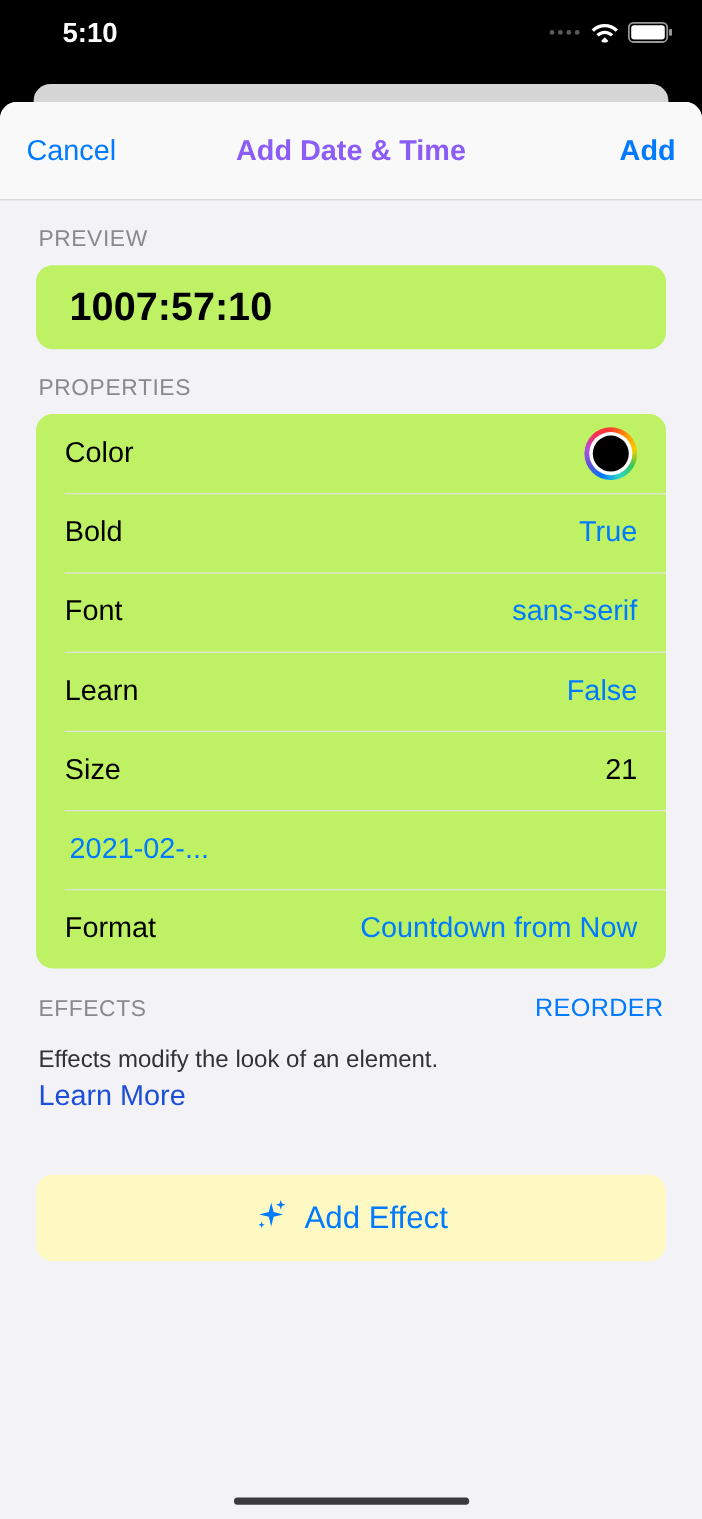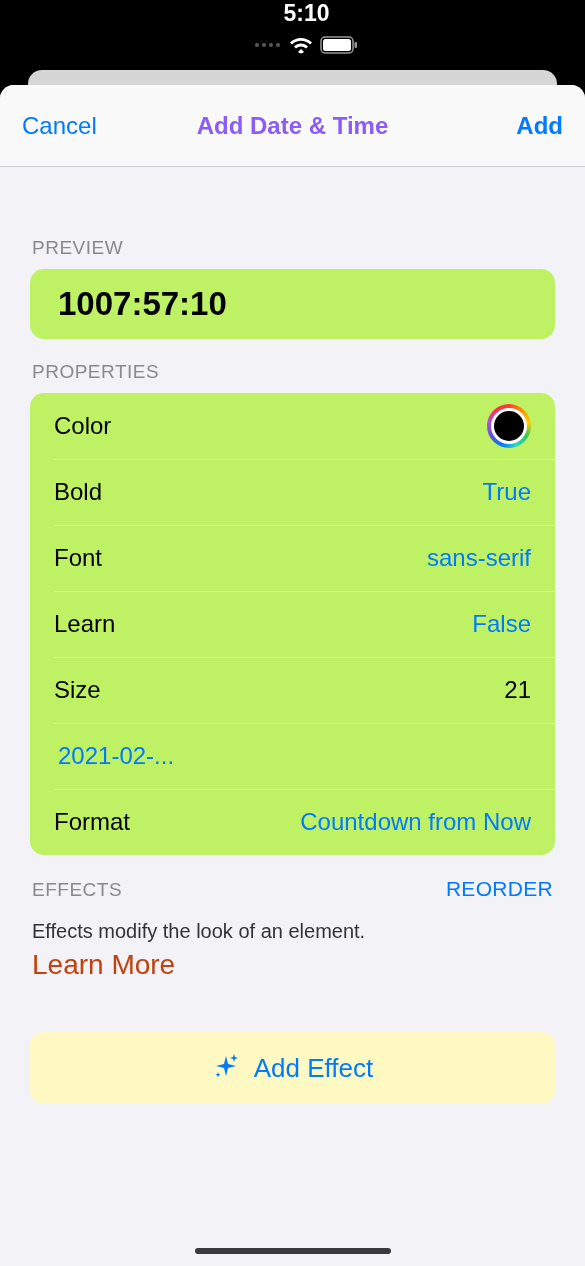--- a/index.html
+++ b/index.html
@@ -21,21 +21,20 @@
       background: #000;
       position: relative;
     }
     .status-bar {
       height: 70px;
       display: flex;
       align-items: center;
       justify-content: space-between;
       padding: 0 24px 16px 52px;
       color: #fff;
-      flex-direction: column;
     }
     .status-time {
       font-size: 23px;
       font-weight: 600;
     }
     .status-right {
       display: flex;
       align-items: center;
       gap: 7px;
     }
@@ -71,21 +70,20 @@
       position: absolute;
       top: 85px;
       left: 0;
       right: 0;
       bottom: 0;
       background: #f2f2f7;
       border-radius: 14px 14px 0 0;
       overflow: hidden;
       display: flex;
       flex-direction: column;
-      gap: 48px;
     }
 
     .nav-bar {
       height: 82px;
       background: #f9f9f9;
       border-bottom: 1px solid #d1d1d4;
       display: flex;
       align-items: center;
       justify-content: space-between;
       padding: 0 22px;
@@ -205,22 +203,22 @@
       background: #000;
     }
 
     .effects-desc {
       padding: 6px 32px 0 32px;
       font-size: 20px;
       color: #333;
       line-height: 1.4;
     }
     .learn-more {
-      color: #c2410c;
-      font-size: 28px;
+      color: #1d4ed8;
+      font-size: 24px;
     }
 
     .add-effect-card {
       margin: 48px 30px 0 30px;
       background: #fef9c3;
       border-radius: 14px;
       height: 72px;
       display: flex;
       align-items: center;
       justify-content: center;

